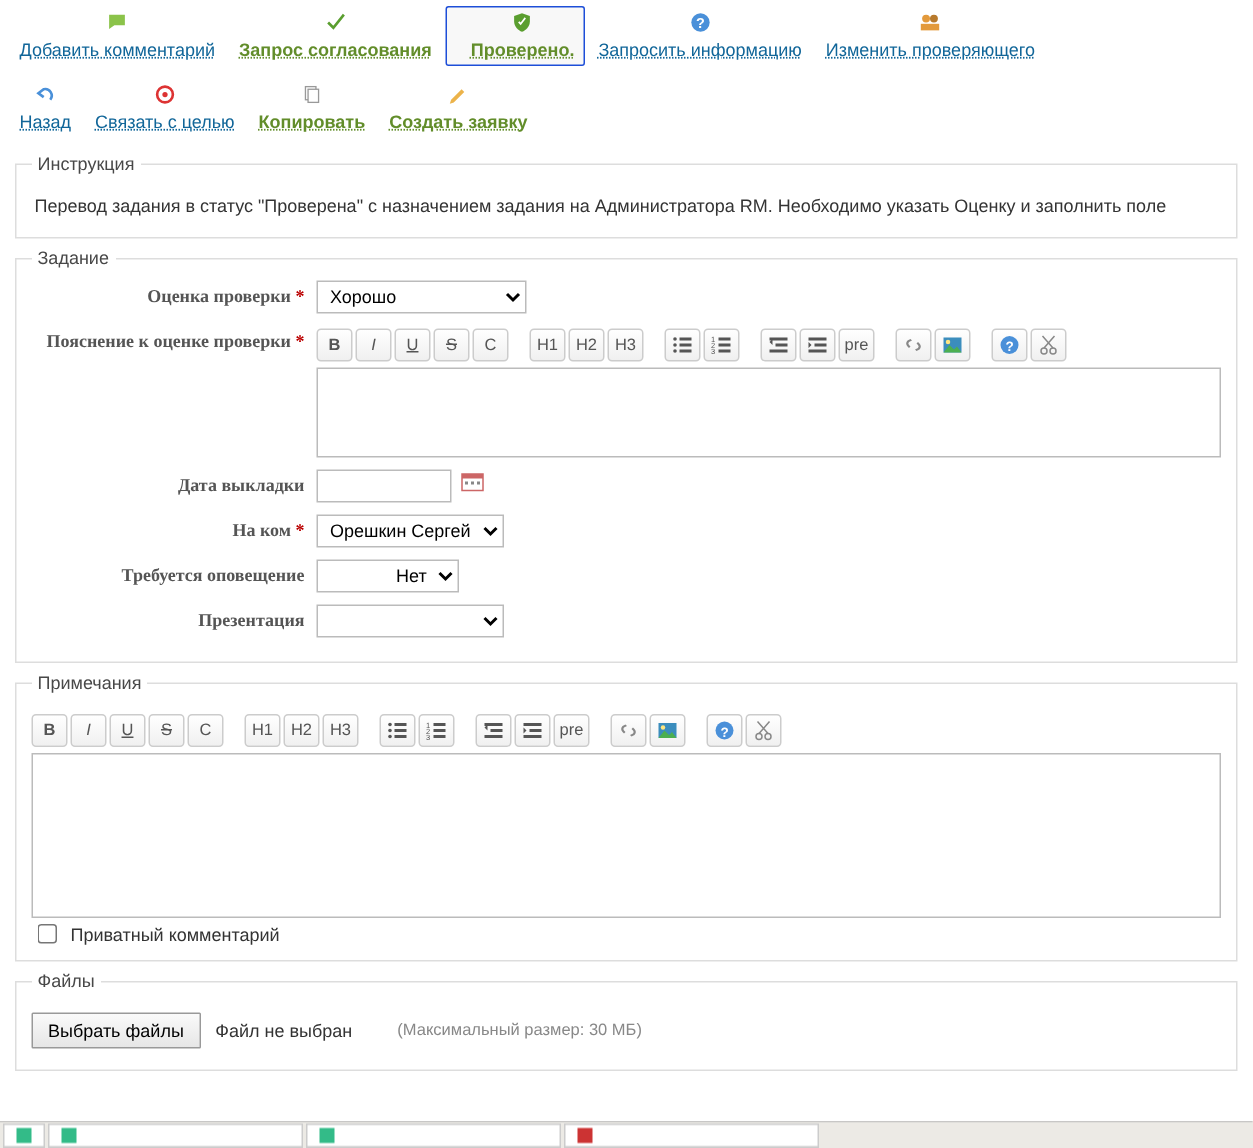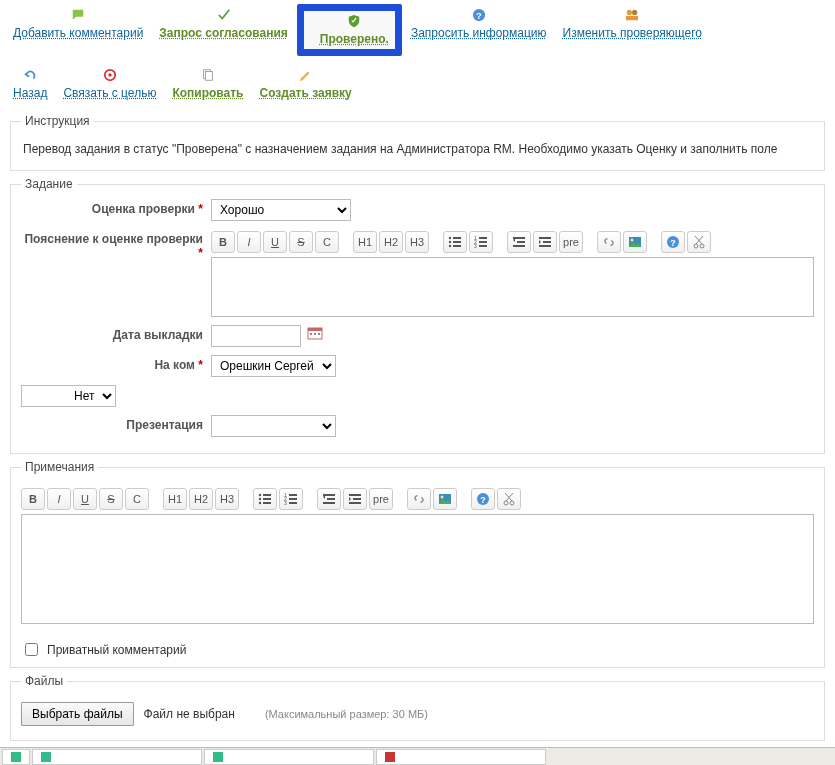--- a/index.html
+++ b/index.html
@@ -24,21 +24,21 @@
     align-items: center;
     padding: 3px 6px;
     color: #169;
     text-decoration: none;
     border: 1px solid transparent;
     gap: 4px;
     flex-direction: column;
   }
   .toolbar a.green { color: #628d2a; font-weight: bold; }
   .toolbar a.active {
-    border: 7px solid #1d4ed8;
+    border: 1px solid #1d4ed8;
     background: #f8f8f8;
     border-radius: 2px;
     text-decoration: underline dotted;
     padding-left: 16px;
   }
   .tb-icon { width: 14px; height: 14px; display: inline-block; }
   fieldset {
     border: 1px solid #ddd;
     margin: 6px 10px;
     padding: 8px 10px;
@@ -53,20 +53,21 @@
     align-items: flex-start;
     margin-bottom: 8px;
   }
   .form-label {
     width: 190px;
     text-align: right;
     padding-right: 8px;
     padding-top: 3px;
     font-weight: bold;
     color: #555;
+    font-family: Liberation Serif, serif;
   }
   .req { color: #b00; }
   select, input[type=text] {
     border: 1px solid #bbb;
     padding: 2px 4px;
     font-size: 12px;
     height: 22px;
     background: #fff;
   }
   select { min-width: 140px; }
@@ -96,21 +97,21 @@
   .rte-btn svg { width: 14px; height: 14px; }
   .rte-area {
     width: 100%;
     min-height: 60px;
     border: 1px solid #bbb;
     background: #fff;
     margin-top: 2px;
   }
   .rte-area.big { min-height: 110px; }
   .notes-block { margin-top: 4px; }
-  .chk-row { margin-top: 16px; display: flex; align-items: center; gap: 6px; }
+  .chk-row { margin-top: 1px; display: flex; align-items: center; gap: 6px; }
   .files-row { display: flex; align-items: center; gap: 10px; padding: 6px 0; }
   .file-btn {
     border: 1px solid #999;
     background: linear-gradient(#fafafa,#e6e6e6);
     padding: 4px 10px;
     border-radius: 1px;
     font-size: 12px;
     cursor: pointer;
   }
   .file-hint { color: #888; font-size: 11px; margin-left: 20px; }
@@ -367,20 +368,21 @@
   <div class="form-row">
     <div class="form-label">
       <span>На ком</span> <span class="req">*</span>
     </div>
     <select style="min-width:125px;">
       <option>Орешкин Сергей</option>
     </select>
   </div>
 
   <div class="form-row">
+    <div class="form-label">Требуется оповещение</div>
     <select style="min-width:50px;padding-left:48px;">
       <option>Нет</option>
     </select>
   </div>
 
   <div class="form-row">
     <div class="form-label">Презентация</div>
     <select style="min-width:125px;">
       <option></option>
     </select>

